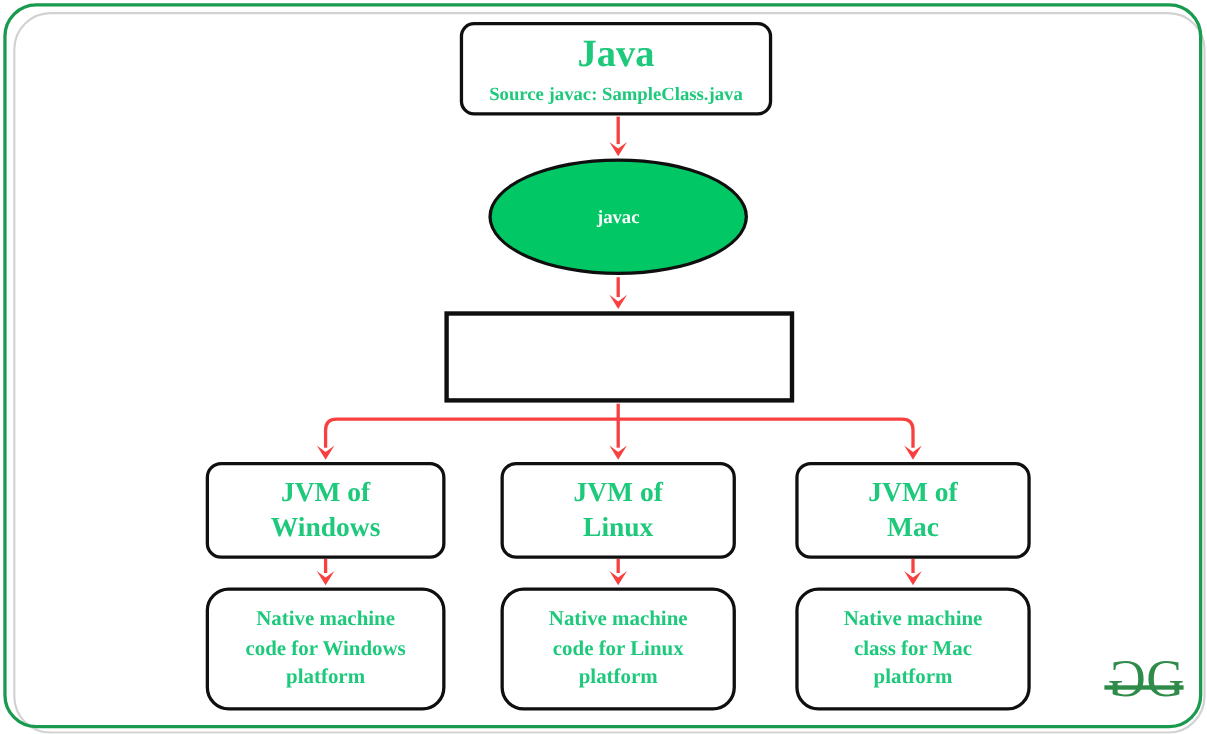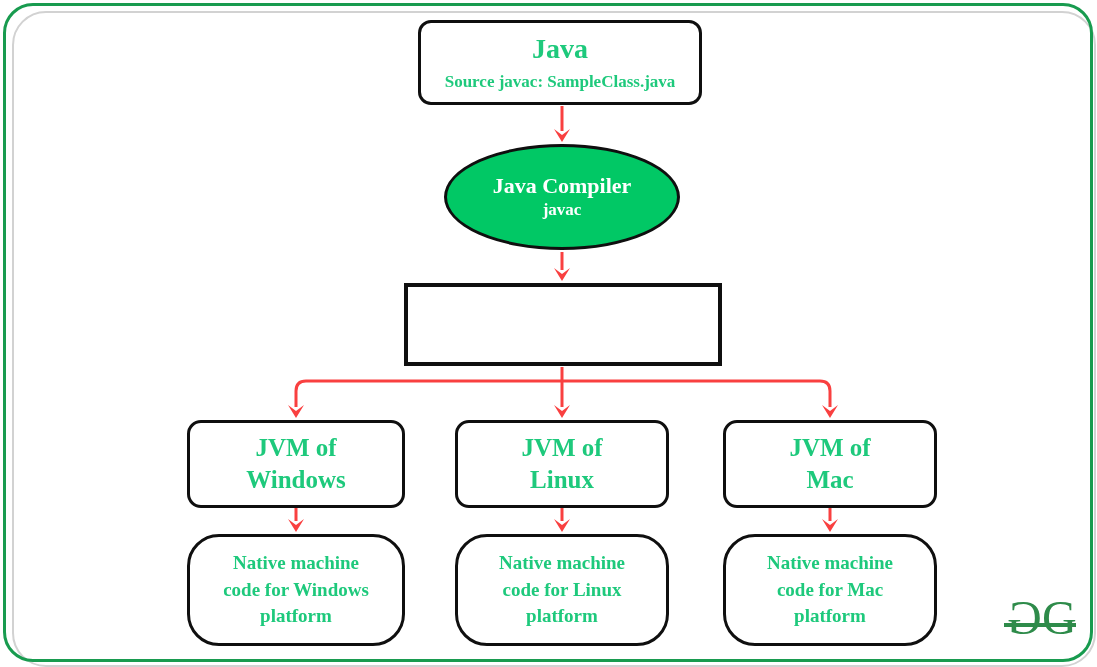--- a/index.html
+++ b/index.html
@@ -17,38 +17,38 @@
     position:absolute; left:12px; top:11px; right:1px; bottom:0px;
     border:2px solid #d2d2d2; border-radius:34px; pointer-events:none;
   }
   
   .node {
     position:absolute; box-sizing:border-box; background:#fff;
     border:3px solid #0f0f0f; display:flex; flex-direction:column;
     align-items:center; justify-content:center; text-align:center;
     color:#1ec97c;
   }
-  .node .title    { font-size:28px; line-height:1.15; }
+  .node .title    { font-size:35px; line-height:1.15; }
   .node .subtitle { font-size:17px; line-height:1.2; margin-top:7px; }
 
   .java-box     { left:418px; top:20px;  width:284px; height:85px; border-radius:13px; }
   .bytecode-box { left:404px; top:283px; width:318px; height:83px; border-radius:0; border-width:4px; }
 
   .ellipse {
     position:absolute; left:444px; top:144px; width:236px; height:106px;
     box-sizing:border-box; background:#01c865; border:3px solid #0f0f0f;
     border-radius:50%; display:flex; flex-direction:column; align-items:center;
     justify-content:center; text-align:center; color:#ffffff;
   }
   .ellipse .title    { font-size:22px; line-height:1.1; }
   .ellipse .subtitle { font-size:17px; margin-top:2px; }
 
   .jvm-box    { top:420px; height:88px; border-radius:14px; }
   .jvm-box .line { font-size:25px; line-height:1.3; }
-  .native-box { top:534px; height:112px; border-radius:32px; }
+  .native-box { top:534px; height:112px; border-radius:21px; }
   .native-box .line { font-size:19px; line-height:1.42; }
   .col-0 { left:187px; width:218px; }
   .col-1 { left:455px; width:214px; }
   .col-2 { left:723px; width:214px; }
 
   
   svg.arrows { position:absolute; left:0; top:0; width:1097px; height:667px; pointer-events:none; }
   svg.arrows path.shaft { stroke:#f94040; stroke-width:3; fill:none; }
   svg.arrows path.head  { fill:#f94040; stroke:none; }
 
@@ -94,21 +94,20 @@
     <path class="shaft" d="M830,508 V521"></path>
     <path class="head" d="M822,519 L830,532 L838,519 L830,525 Z"></path>
   </svg>
 
   <div class="node java-box">
     <div class="title">Java</div>
     <div class="subtitle">Source javac: SampleClass.java</div>
   </div>
 
   <div class="ellipse">
-    <div class="title">Java Compiler</div>
     <div class="subtitle">javac</div>
   </div>
 
   <div class="node bytecode-box">
   </div>
 
   <div class="node jvm-box col-0">
     <div class="line">JVM of</div>
     <div class="line">Windows</div>
   </div>
@@ -126,21 +125,21 @@
     <div class="line">code for Windows</div>
     <div class="line">platform</div>
   </div>
   <div class="node native-box col-1">
     <div class="line">Native machine</div>
     <div class="line">code for Linux</div>
     <div class="line">platform</div>
   </div>
   <div class="node native-box col-2">
     <div class="line">Native machine</div>
-    <div class="line">code for Mac</div>
+    <div class="line">class for Mac</div>
     <div class="line">platform</div>
   </div>
 
   <div class="logo">
     <span class="g g-flip">G</span><span class="g">G</span>
     <div class="bar"></div>
   </div>
 
 </div>
 

